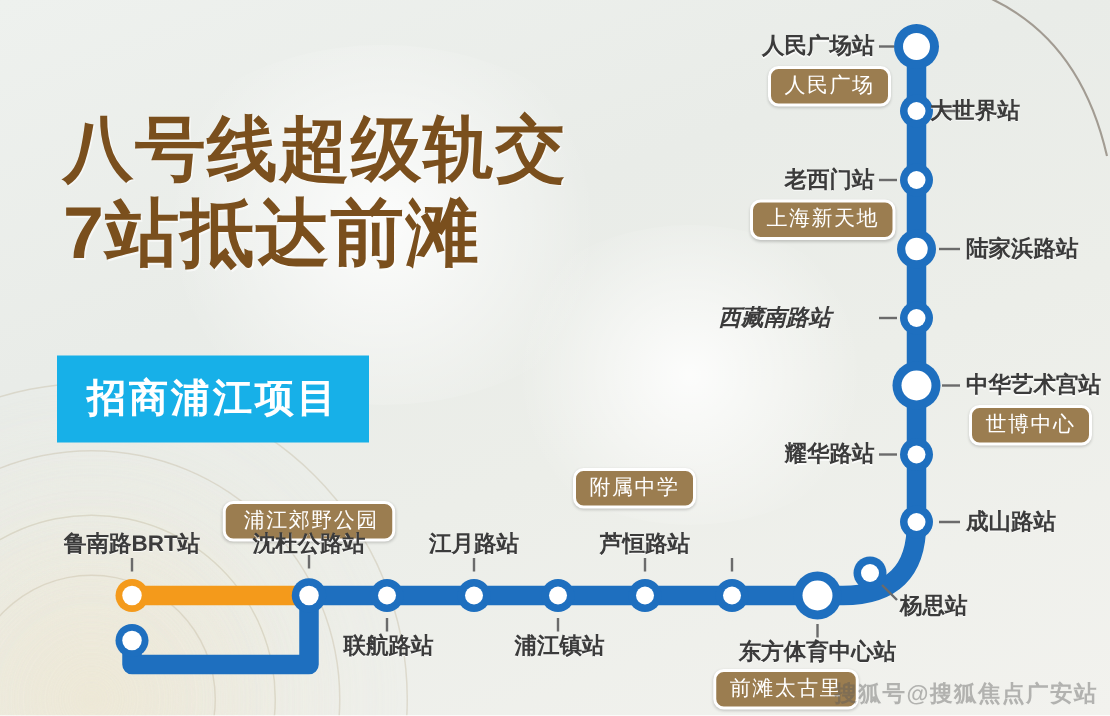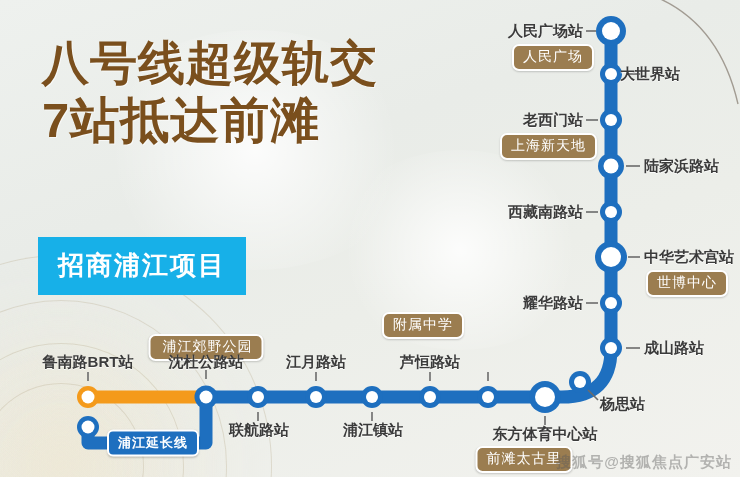--- a/index.html
+++ b/index.html
@@ -22,20 +22,21 @@
     border:1px solid rgba(196,186,160,.40);
     background:radial-gradient(circle, rgba(238,232,213,.40) 0%, rgba(238,232,213,0) 72%);
   }
   .cornercurve{position:absolute;top:0;right:0;width:120px;height:120px;pointer-events:none;}
 
   
   .headline{position:absolute;left:42px;top:38px;}
   .hl-line{
     color:#7a4f1d;font-weight:bold;letter-spacing:1px;line-height:1.05;
     text-shadow:1px 1px 0 rgba(255,255,255,.6);
+    margin-top:36px;
   }
   .hl1{font-size:47px;}
   .hl2{font-size:49px;margin-top:8px;}
 
   
   .proj-badge{
     position:absolute;left:38px;top:237px;
     background:#17b0e8;color:#ffffff;
     font-size:26px;font-weight:bold;letter-spacing:2px;
     padding:11px 20px 12px 20px;
@@ -216,21 +217,21 @@
   <div class="stname l" style="left:583px;top:31px;">人民广场站</div>
   <div class="poi" style="left:512px;top:44px;">人民广场</div>
 
   <div class="stname r" style="left:620px;top:74px;">大世界站</div>
 
   <div class="stname l" style="left:583px;top:120px;">老西门站</div>
   <div class="poi" style="left:500px;top:133px;">上海新天地</div>
 
   <div class="stname r" style="left:644px;top:166px;">陆家浜路站</div>
 
-  <div class="stname l" style="left:583px;top:212px;">西藏南路站</div>
+  <div class="stname l" style="left:554px;top:212px;font-style:italic;">西藏南路站</div>
 
   <div class="stname r" style="left:644px;top:257px;">中华艺术宫站</div>
   <div class="poi" style="left:646px;top:270px;">世博中心</div>
 
   <div class="stname l" style="left:583px;top:303px;">耀华路站</div>
 
   <div class="stname r" style="left:644px;top:348px;">成山路站</div>
 
   <div class="stname r" style="left:600px;top:404px;">杨思站</div>
 
@@ -247,17 +248,16 @@
 
   <div class="poi center two" style="left:423px;top:312px;">
     <span class="pl">附属中学</span>
   </div>
   <div class="stname above" style="left:430px;top:372px;">芦恒路站</div>
 
 
   <div class="stname below" style="left:545px;top:425px;">东方体育中心站</div>
   <div class="poi center" style="left:524px;top:446px;">前滩太古里</div>
 
-  <div class="bluebadge" style="left:153px;top:443px;">浦江延长线</div>
 
   <div class="watermark">搜狐号@搜狐焦点广安站</div>
 
 </div>
 
 </body></html>

